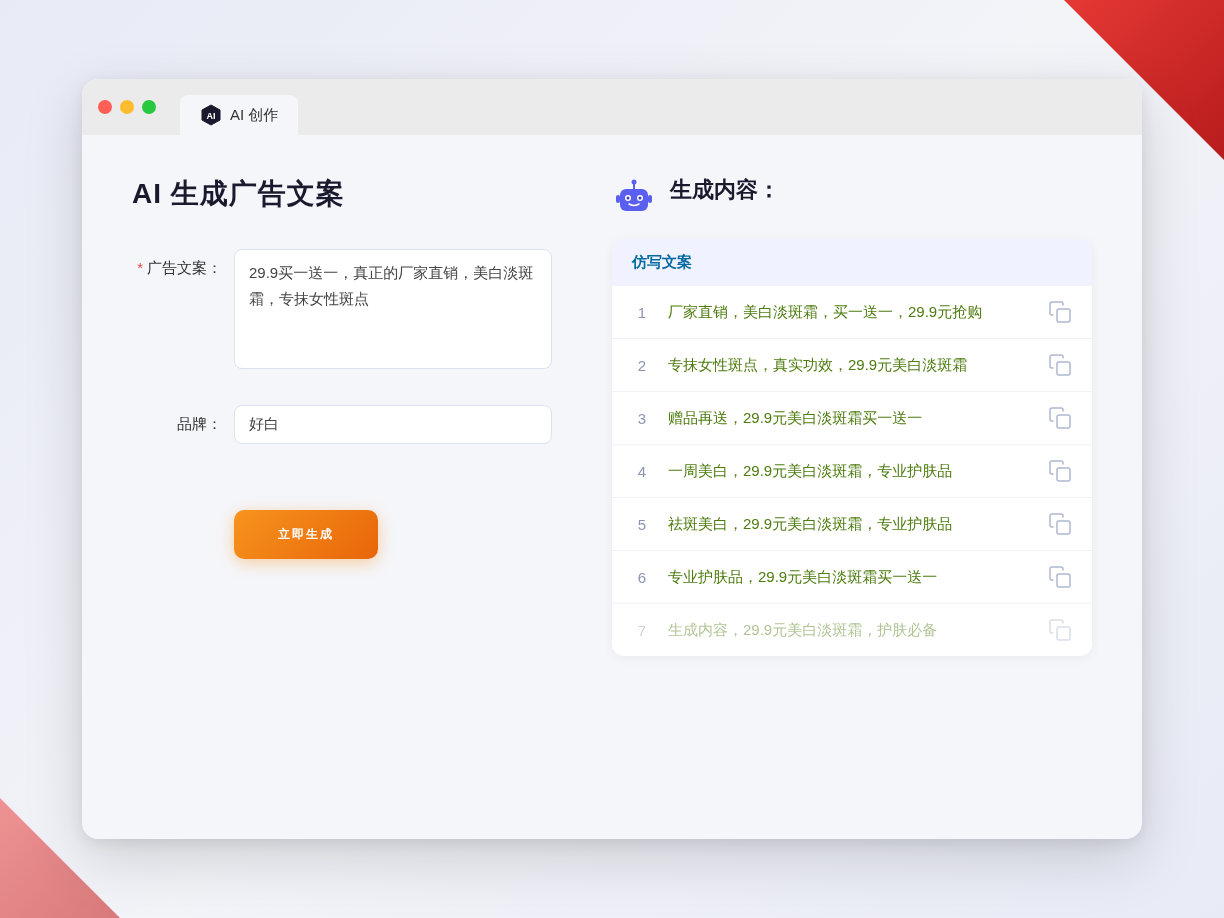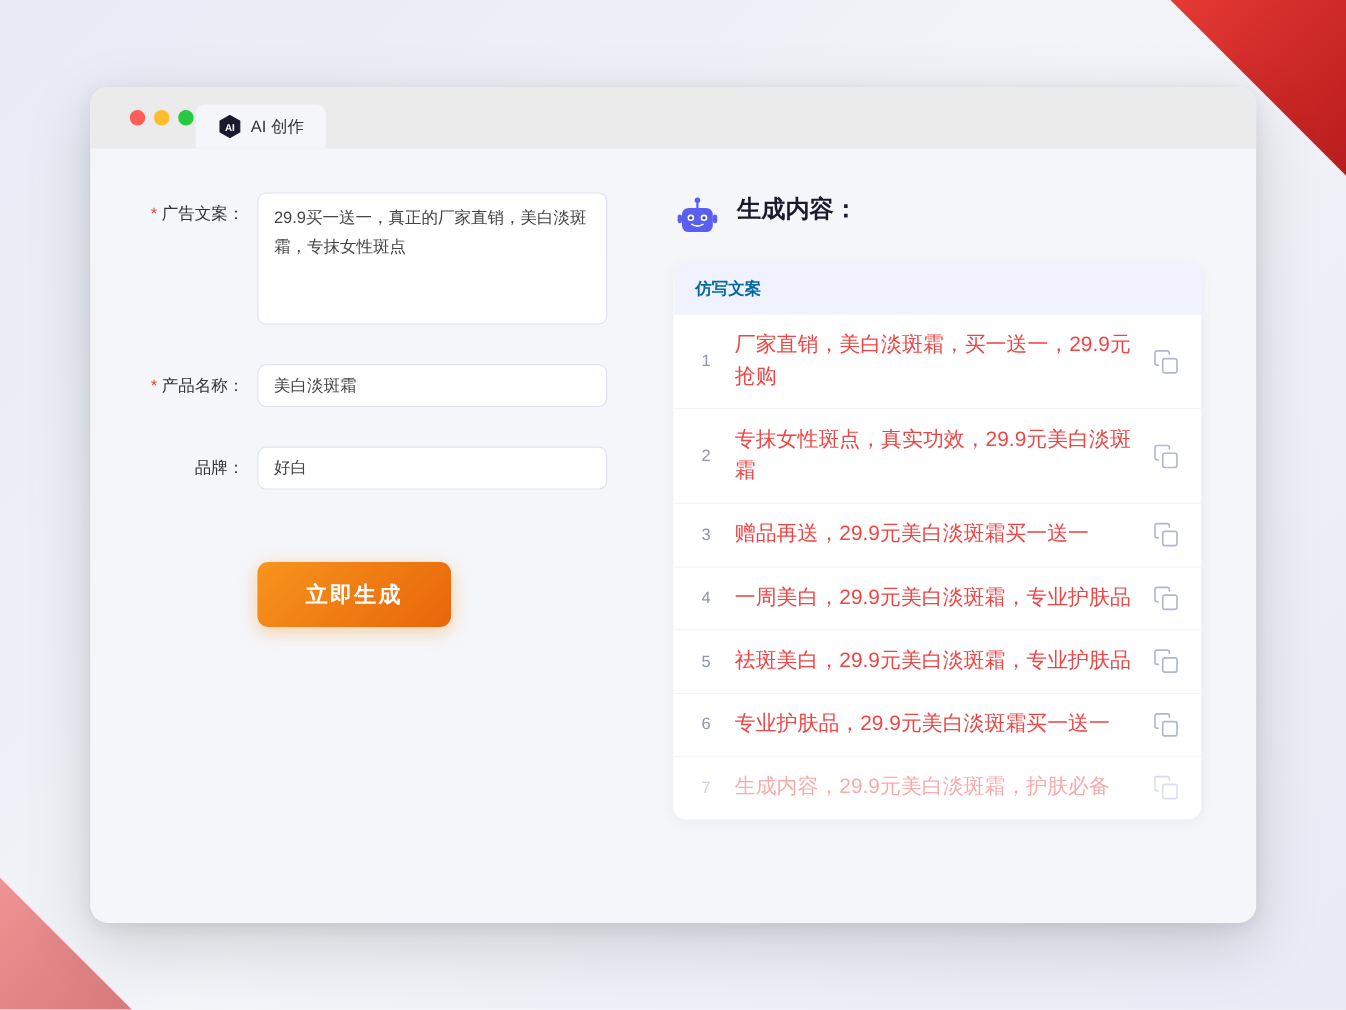--- a/index.html
+++ b/index.html
@@ -51,22 +51,22 @@
       position: relative;
       z-index: 1;
     }
 
     
     .title-bar {
       height: 56px;
       background: #ebebeb;
       display: flex;
       align-items: center;
-      padding: 0 36px;
-      gap: 2px;
+      padding: 0 16px;
+      gap: 24px;
       border-radius: 16px 16px 0 0;
     }
 
     .traffic-lights {
       display: flex;
       gap: 8px;
       align-items: center;
     }
 
     .traffic-dot {
@@ -172,21 +172,21 @@
     }
 
     .generate-btn {
       margin-top: 30px;
       margin-left: 102px;
       background: linear-gradient(135deg, #f7941d, #e8650a);
       color: #fff;
       border: none;
       border-radius: 10px;
       padding: 16px 44px;
-      font-size: 20px;
+      font-size: 12px;
       font-weight: 600;
       cursor: pointer;
       letter-spacing: 2px;
       font-family: inherit;
       box-shadow: 0 4px 16px rgba(247, 148, 29, 0.4);
     }
 
     
     .right-panel {
       flex: 1;
@@ -244,22 +244,22 @@
     .row-num {
       font-size: 15px;
       color: #8c94b2;
       width: 20px;
       flex-shrink: 0;
       text-align: center;
     }
 
     .row-text {
       flex: 1;
-      font-size: 19px;
-      color: #ef4444;
+      font-size: 15px;
+      color: #4d7c0f;
       line-height: 1.5;
     }
 
     .copy-icon {
       width: 24px;
       height: 24px;
       flex-shrink: 0;
       color: #b0b8d1;
       cursor: pointer;
     }
@@ -294,36 +294,31 @@
         <path d="M11 1L20 6V16L11 21L2 16V6L11 1Z" fill="#1a1a2e" stroke="#1a1a2e" stroke-width="1"></path>
         <text x="11" y="15" text-anchor="middle" fill="white" font-size="9" font-weight="bold" font-family="sans-serif">AI</text>
       </svg>
       <span class="tab-label">AI 创作</span>
     </div>
   </div>
 
   <div class="main-content">
 
     <div class="left-panel">
+      <h1 class="page-title">AI 生成广告文案</h1>
 
       
       <div class="form-group">
         <label class="form-label">
           <span class="required-star">*</span><span>广告文案：</span>
         </label>
         <textarea class="form-textarea" style="">29.9买一送一，真正的厂家直销，美白淡斑霜，专抹女性斑点</textarea>
       </div>
 
       
-      <div class="form-group">
-        <label class="form-label">
-          <span class="required-star">*</span><span>产品名称：</span>
-        </label>
-        <input type="text" class="form-input" value="美白淡斑霜" style="">
-      </div>
 
       
       <div class="form-group">
         <label class="form-label">品牌：</label>
         <input type="text" class="form-input" value="好白" style="">
       </div>
 
       
       <button class="generate-btn">立即生成</button>
     </div>

